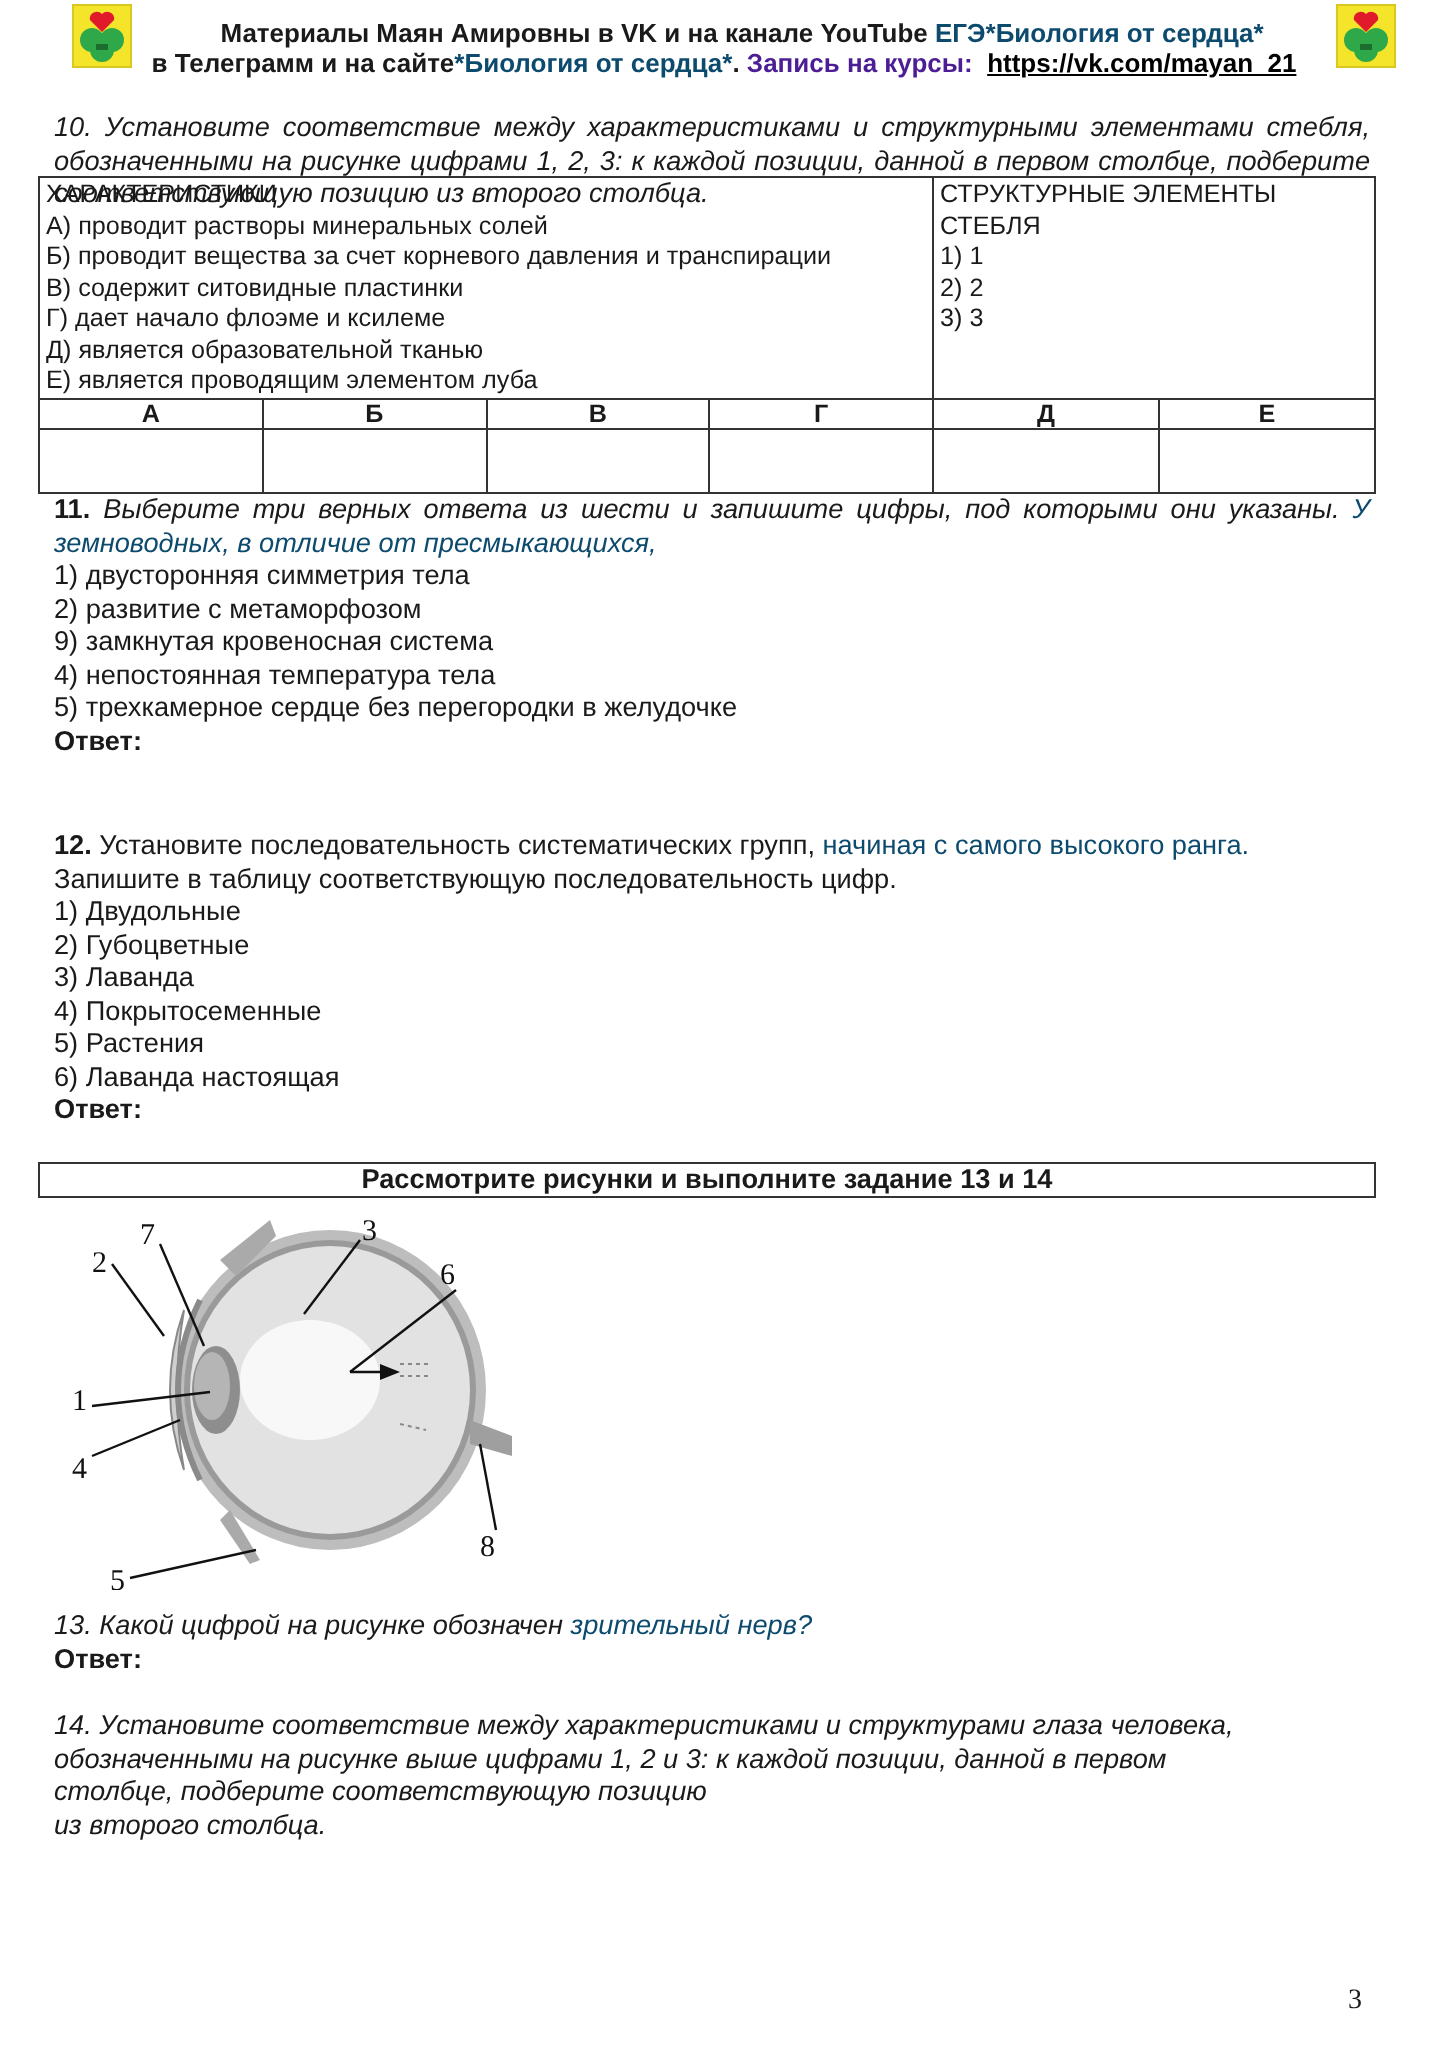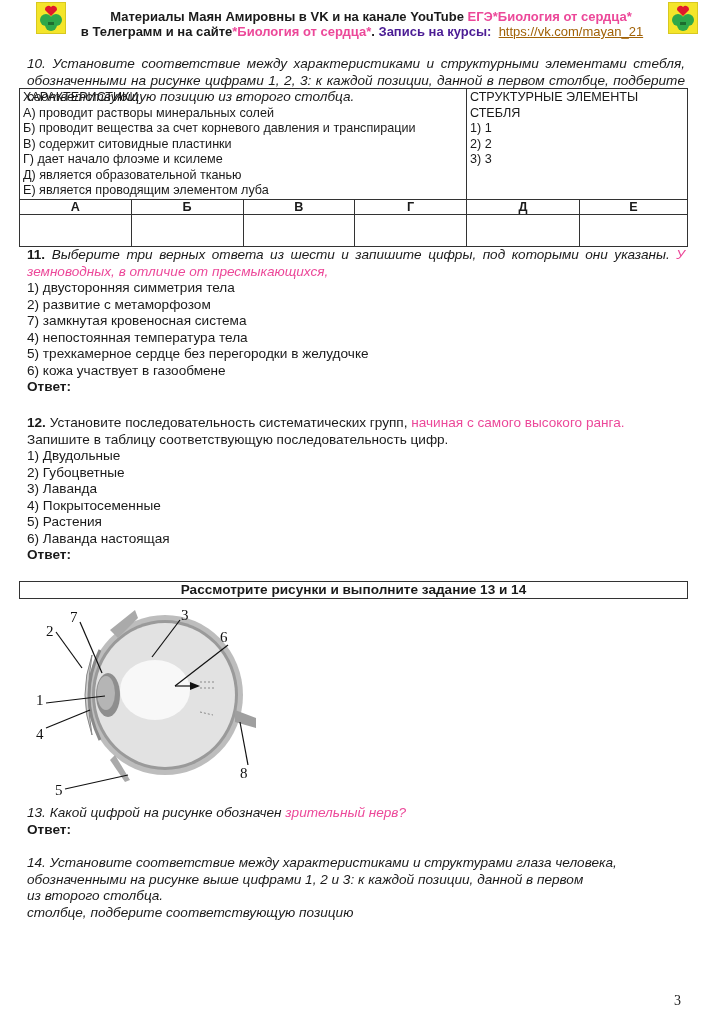--- a/index.html
+++ b/index.html
@@ -5,23 +5,23 @@
   html, body { margin:0; padding:0; background:#fff; }
   body { width:724px; height:1024px; position:relative; overflow:hidden;
          font-family:"Liberation Sans", sans-serif; color:#1a1a1a; }
   .logo { position:absolute; top:2px; width:28px; height:30px; background:#f4e52a; border:1px solid #d8c820; }
   .logo svg { width:100%; height:100%; display:block; }
   .logo-left { left:36px; }
   .logo-right { left:668px; }
   .hdr { position:absolute; left:0; width:724px; text-align:center; font-weight:bold; font-size:13px; line-height:16px; }
   .hdr1 { top:9px; padding-left:18px; box-sizing:border-box; }
   .hdr2 { top:24px; }
-  .blue { color:#ec4899; }
+  .blue { color:#0c4a6e; }
   .red { color:#4c1d95; }
-  .link { color:#a16207; text-decoration:underline; font-weight:normal; }
+  .link { color:#000000; text-decoration:underline; font-weight:bold; }
   .p { position:absolute; left:27px; width:658px; font-size:13.6px; line-height:16.5px; }
   .it { font-style:italic; }
   .b { font-weight:bold; }
   table.t10 { position:absolute; left:19px; top:88px; width:669px; border-collapse:collapse; font-size:12.6px; }
   table.t10 td { border:1px solid #333; vertical-align:top; padding:16px 0 0 3px; line-height:15.5px; }
   table.t10 td.hc { text-align:center; font-weight:bold; padding:0; height:14px; line-height:14px; }
   table.t10 td.ec { height:15px; }
   .sect { position:absolute; left:19px; top:581px; width:667px; height:16px; border:1px solid #333;
           text-align:center; font-weight:bold; font-size:13.6px; line-height:16px; }
   .eye { position:absolute; left:30px; top:600px; width:230px; height:195px; }
@@ -94,24 +94,23 @@
     <td class="ec"></td>
     <td class="ec"></td>
   </tr>
 </tbody>
   </table>
 
 <div class="p" style="top:247px;">
   <div style="text-align:justify;"><span class="b">11.</span><span class="it"> Выберите три верных ответа из шести и запишите цифры, под которыми они указаны.</span><span class="it blue"> У земноводных, в отличие от пресмыкающихся,</span></div>
   <div>1) двусторонняя симметрия тела</div>
   <div>2) развитие с метаморфозом</div>
-  <div>7) замкнутая кровеносная система</div>
+  <div>9) замкнутая кровеносная система</div>
   <div>4) непостоянная температура тела</div>
   <div>5) трехкамерное сердце без перегородки в желудочке</div>
-  <div>6) кожа участвует в газообмене</div>
   <div class="b">Ответ:</div>
 </div>
 
 <div class="p" style="top:415px;">
   <div><span class="b">12.</span><span> Установите последовательность систематических групп, </span><span class="blue">начиная с самого высокого ранга.</span></div>
   <div>Запишите в таблицу соответствующую последовательность цифр.</div>
   <div>1) Двудольные</div>
   <div>2) Губоцветные</div>
   <div>3) Лаванда</div>
   <div>4) Покрытосеменные</div>
@@ -164,17 +163,17 @@
 </svg>
 
 <div class="p" style="top:805px;">
   <div class="it"><span>13. Какой цифрой на рисунке обозначен </span><span class="blue">зрительный нерв?</span></div>
   <div class="b">Ответ:</div>
 </div>
 
 <div class="p it" style="top:855px;">
   <div>14. Установите соответствие между характеристиками и структурами глаза человека,</div>
   <div>обозначенными на рисунке выше цифрами 1, 2 и 3: к каждой позиции, данной в первом</div>
+  <div>столбце, подберите соответствующую позицию</div>
   <div>из второго столбца.</div>
-  <div>столбце, подберите соответствующую позицию</div>
 </div>
 
 <div class="pagenum">3</div>
 
 </body></html>

